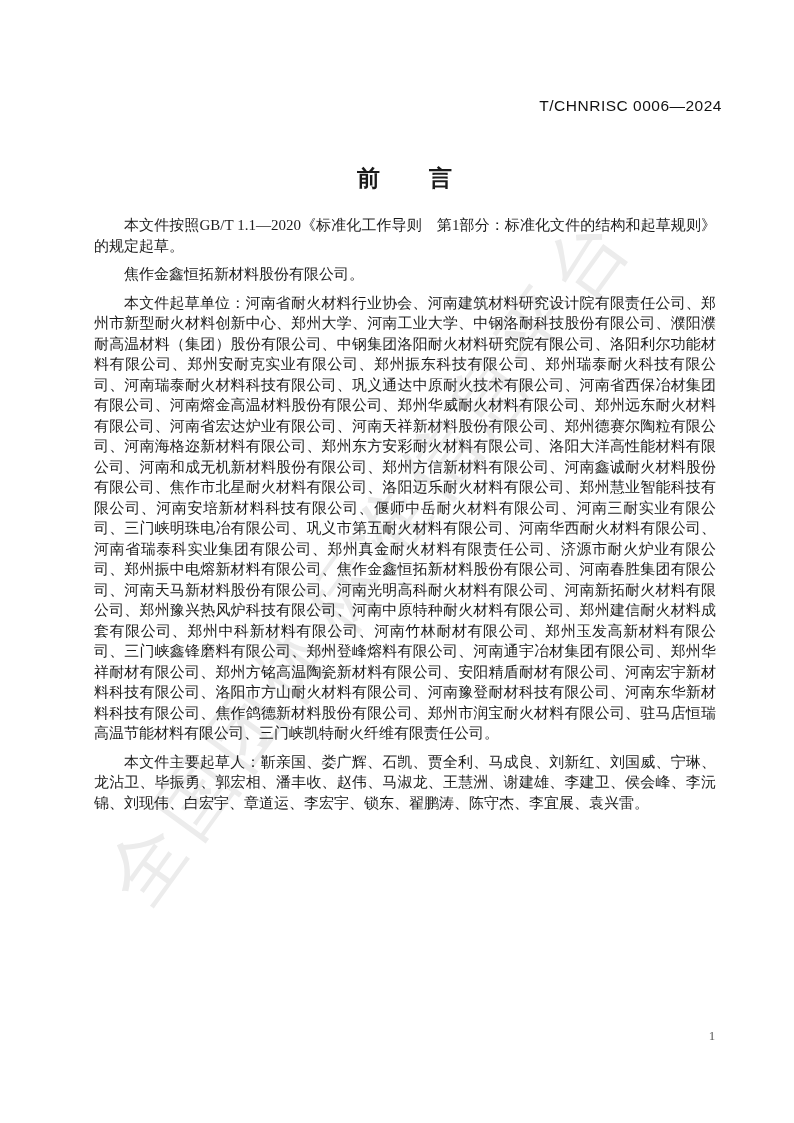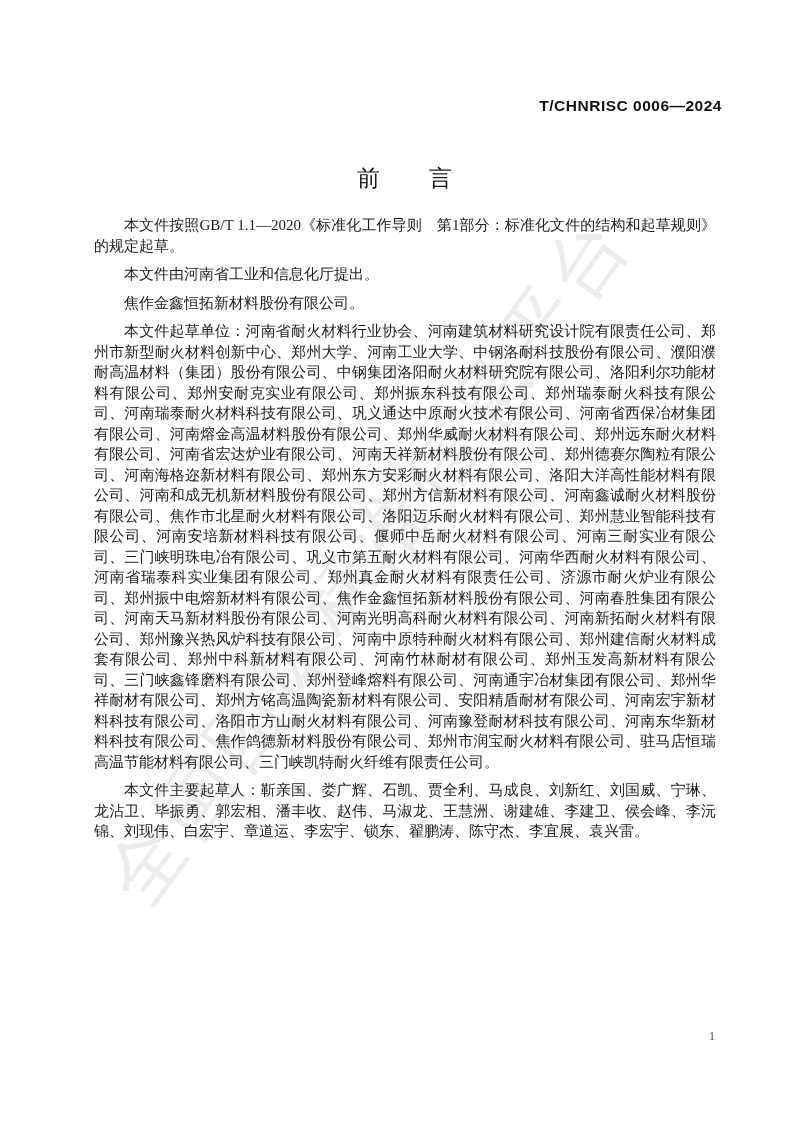--- a/index.html
+++ b/index.html
@@ -23,38 +23,38 @@
     white-space: nowrap;
     z-index: 0;
     font-family: "Liberation Serif", "DejaVu Serif", serif;
     user-select: none;
   }
   .doc-code {
     position: absolute;
     top: 97px;
     right: 72px;
     font-family: "Liberation Sans", "DejaVu Sans", sans-serif;
-    font-weight: bold;
+    font-weight: normal;
     font-size: 15.5px;
     letter-spacing: 0.5px;
     color: #111111;
     z-index: 2;
   }
   .content {
     position: absolute;
     left: 86px;
     top: 0;
     width: 638px;
     z-index: 1;
   }
   .fw-title {
     margin-top: 163px;
     text-align: center;
     font-family: "Liberation Sans", "DejaVu Sans", sans-serif;
-    font-weight: normal;
+    font-weight: bold;
     font-size: 23px;
     color: #1a1a1a;
     letter-spacing: 1px;
   }
   .body-text {
     margin-top: 21px;
   }
   .body-text p {
     margin: 8px;
     font-size: 15px;
@@ -84,21 +84,20 @@
   <div class="watermark">全国团体标准信息平台</div>
 
   <div class="doc-code">T/CHNRISC 0006—2024</div>
 
   <div class="content">
 
     <div class="fw-title">前　　言</div>
 
     <div class="body-text">
       <p>本文件按照GB/T 1.1—2020《标准化工作导则　第1部分：标准化文件的结构和起草规则》的规定起草。</p>
-      <p>本文件由河南省工业和信息化厅提出。</p>
       <p>焦作金鑫恒拓新材料股份有限公司。</p>
       <p>本文件起草单位：河南省耐火材料行业协会、河南建筑材料研究设计院有限责任公司、郑州市新型耐火材料创新中心、郑州大学、河南工业大学、中钢洛耐科技股份有限公司、濮阳濮耐高温材料（集团）股份有限公司、中钢集团洛阳耐火材料研究院有限公司、洛阳利尔功能材料有限公司、郑州安耐克实业有限公司、郑州振东科技有限公司、郑州瑞泰耐火科技有限公司、河南瑞泰耐火材料科技有限公司、巩义通达中原耐火技术有限公司、河南省西保冶材集团有限公司、河南熔金高温材料股份有限公司、郑州华威耐火材料有限公司、郑州远东耐火材料有限公司、河南省宏达炉业有限公司、河南天祥新材料股份有限公司、郑州德赛尔陶粒有限公司、河南海格迩新材料有限公司、郑州东方安彩耐火材料有限公司、洛阳大洋高性能材料有限公司、河南和成无机新材料股份有限公司、郑州方信新材料有限公司、河南鑫诚耐火材料股份有限公司、焦作市北星耐火材料有限公司、洛阳迈乐耐火材料有限公司、郑州慧业智能科技有限公司、河南安培新材料科技有限公司、偃师中岳耐火材料有限公司、河南三耐实业有限公司、三门峡明珠电冶有限公司、巩义市第五耐火材料有限公司、河南华西耐火材料有限公司、河南省瑞泰科实业集团有限公司、郑州真金耐火材料有限责任公司、济源市耐火炉业有限公司、郑州振中电熔新材料有限公司、焦作金鑫恒拓新材料股份有限公司、河南春胜集团有限公司、河南天马新材料股份有限公司、河南光明高科耐火材料有限公司、河南新拓耐火材料有限公司、郑州豫兴热风炉科技有限公司、河南中原特种耐火材料有限公司、郑州建信耐火材料成套有限公司、郑州中科新材料有限公司、河南竹林耐材有限公司、郑州玉发高新材料有限公司、三门峡鑫锋磨料有限公司、郑州登峰熔料有限公司、河南通宇冶材集团有限公司、郑州华祥耐材有限公司、郑州方铭高温陶瓷新材料有限公司、安阳精盾耐材有限公司、河南宏宇新材料科技有限公司、洛阳市方山耐火材料有限公司、河南豫登耐材科技有限公司、河南东华新材料科技有限公司、焦作鸽德新材料股份有限公司、郑州市润宝耐火材料有限公司、驻马店恒瑞高温节能材料有限公司、三门峡凯特耐火纤维有限责任公司。</p>
       <p>本文件主要起草人：靳亲国、娄广辉、石凯、贾全利、马成良、刘新红、刘国威、宁琳、龙沾卫、毕振勇、郭宏相、潘丰收、赵伟、马淑龙、王慧洲、谢建雄、李建卫、侯会峰、李沅锦、刘现伟、白宏宇、章道运、李宏宇、锁东、翟鹏涛、陈守杰、李宜展、袁兴雷。</p>
     </div>
 
   </div>
 
   <div class="page-number">1</div>
 
 </div>

